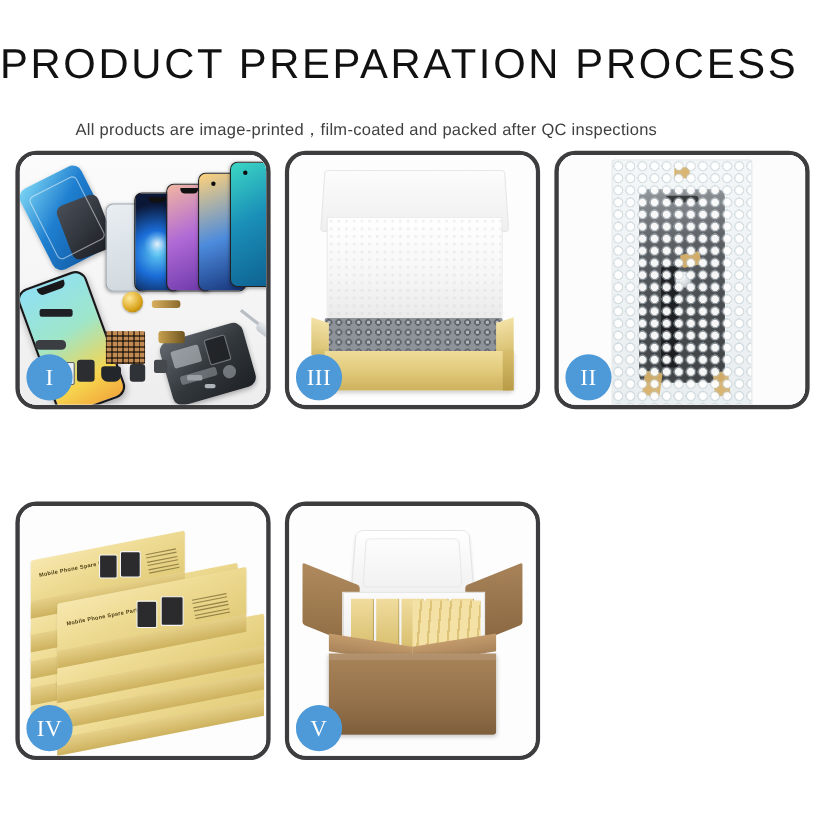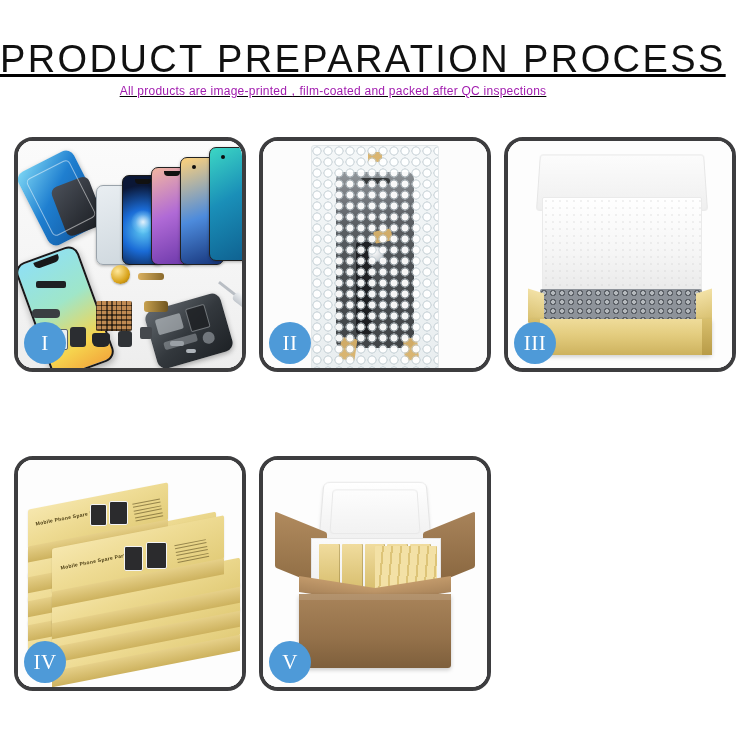--- a/index.html
+++ b/index.html
@@ -1,32 +1,32 @@
 <!DOCTYPE html>
 <html><head>
 <meta charset="utf-8">
 <style>
   html,body{margin:0;padding:0;}
   body{
     width:750px;height:750px;background:#ffffff;
     font-family:"Liberation Sans",sans-serif;
     overflow:hidden;position:relative;
   }
-  .page{width:666px;height:750px;position:relative;text-decoration:underline;}
+  .page{width:666px;height:750px;position:relative;}
 
   
   .header{text-align:center;padding-top:40px;}
   .title{
     font-size:38px;font-weight:500;color:#111;
     letter-spacing:2.4px;line-height:1.05;
     font-family:"Liberation Sans",sans-serif;
     white-space:nowrap;
   }
   .subtitle{
-    margin-top:3px;font-size:12px;color:#a21caf;
+    margin-top:29px;font-size:15px;color:#404040;
     letter-spacing:.25px;white-space:nowrap;
   }
 
   
   .grid{
     position:absolute;left:14px;top:137px;
     width:726px;
     display:grid;
     grid-template-columns:232px 232px 232px;
     grid-template-rows:235px 235px;
@@ -293,52 +293,52 @@
         <div class="prt f9"></div>
         <div class="prt f10"></div>
         <div class="prt f11"></div>
         <div class="prt f12"></div>
       </div>
       <div class="badge">I</div>
     </div>
 
     <div class="panel">
       <div class="stage">
+        <div class="p3bg"></div>
+        <div class="lidflap"></div>
+        <div class="foamblock"></div>
+        <div class="greyfoam"></div>
+        <div class="boxlipL"></div>
+        <div class="boxlipR"></div>
+        <div class="boxbase"></div>
+      </div>
+      <div class="badge">III</div>
+    </div>
+
+    <div class="panel">
+      <div class="stage">
         <div class="p2bg"></div>
         <div class="bubblebag">
           <div class="innerscreen">
             <span class="cam"></span>
           </div>
           <div class="flexstrip"></div>
           <div class="connector"></div>
           <div class="tape t1"></div>
           <div class="tape t2"></div>
           <div class="tape t3"></div>
           <div class="tape t4"></div>
           <div class="bubbles"></div>
         </div>
       </div>
       <div class="badge">II</div>
     </div>
 
     <div class="panel">
       <div class="stage">
-        <div class="p3bg"></div>
-        <div class="lidflap"></div>
-        <div class="foamblock"></div>
-        <div class="greyfoam"></div>
-        <div class="boxlipL"></div>
-        <div class="boxlipR"></div>
-        <div class="boxbase"></div>
-      </div>
-      <div class="badge">III</div>
-    </div>
-
-    <div class="panel">
-      <div class="stage">
         <div class="p4bg"></div>
         <div class="stackwrap">
 
           <div class="sbox sbA">
               <div class="top"></div>
               <div class="side"></div>
             </div>
           <div class="sbox sbB">
               <div class="top"></div>
               <div class="side"></div>

